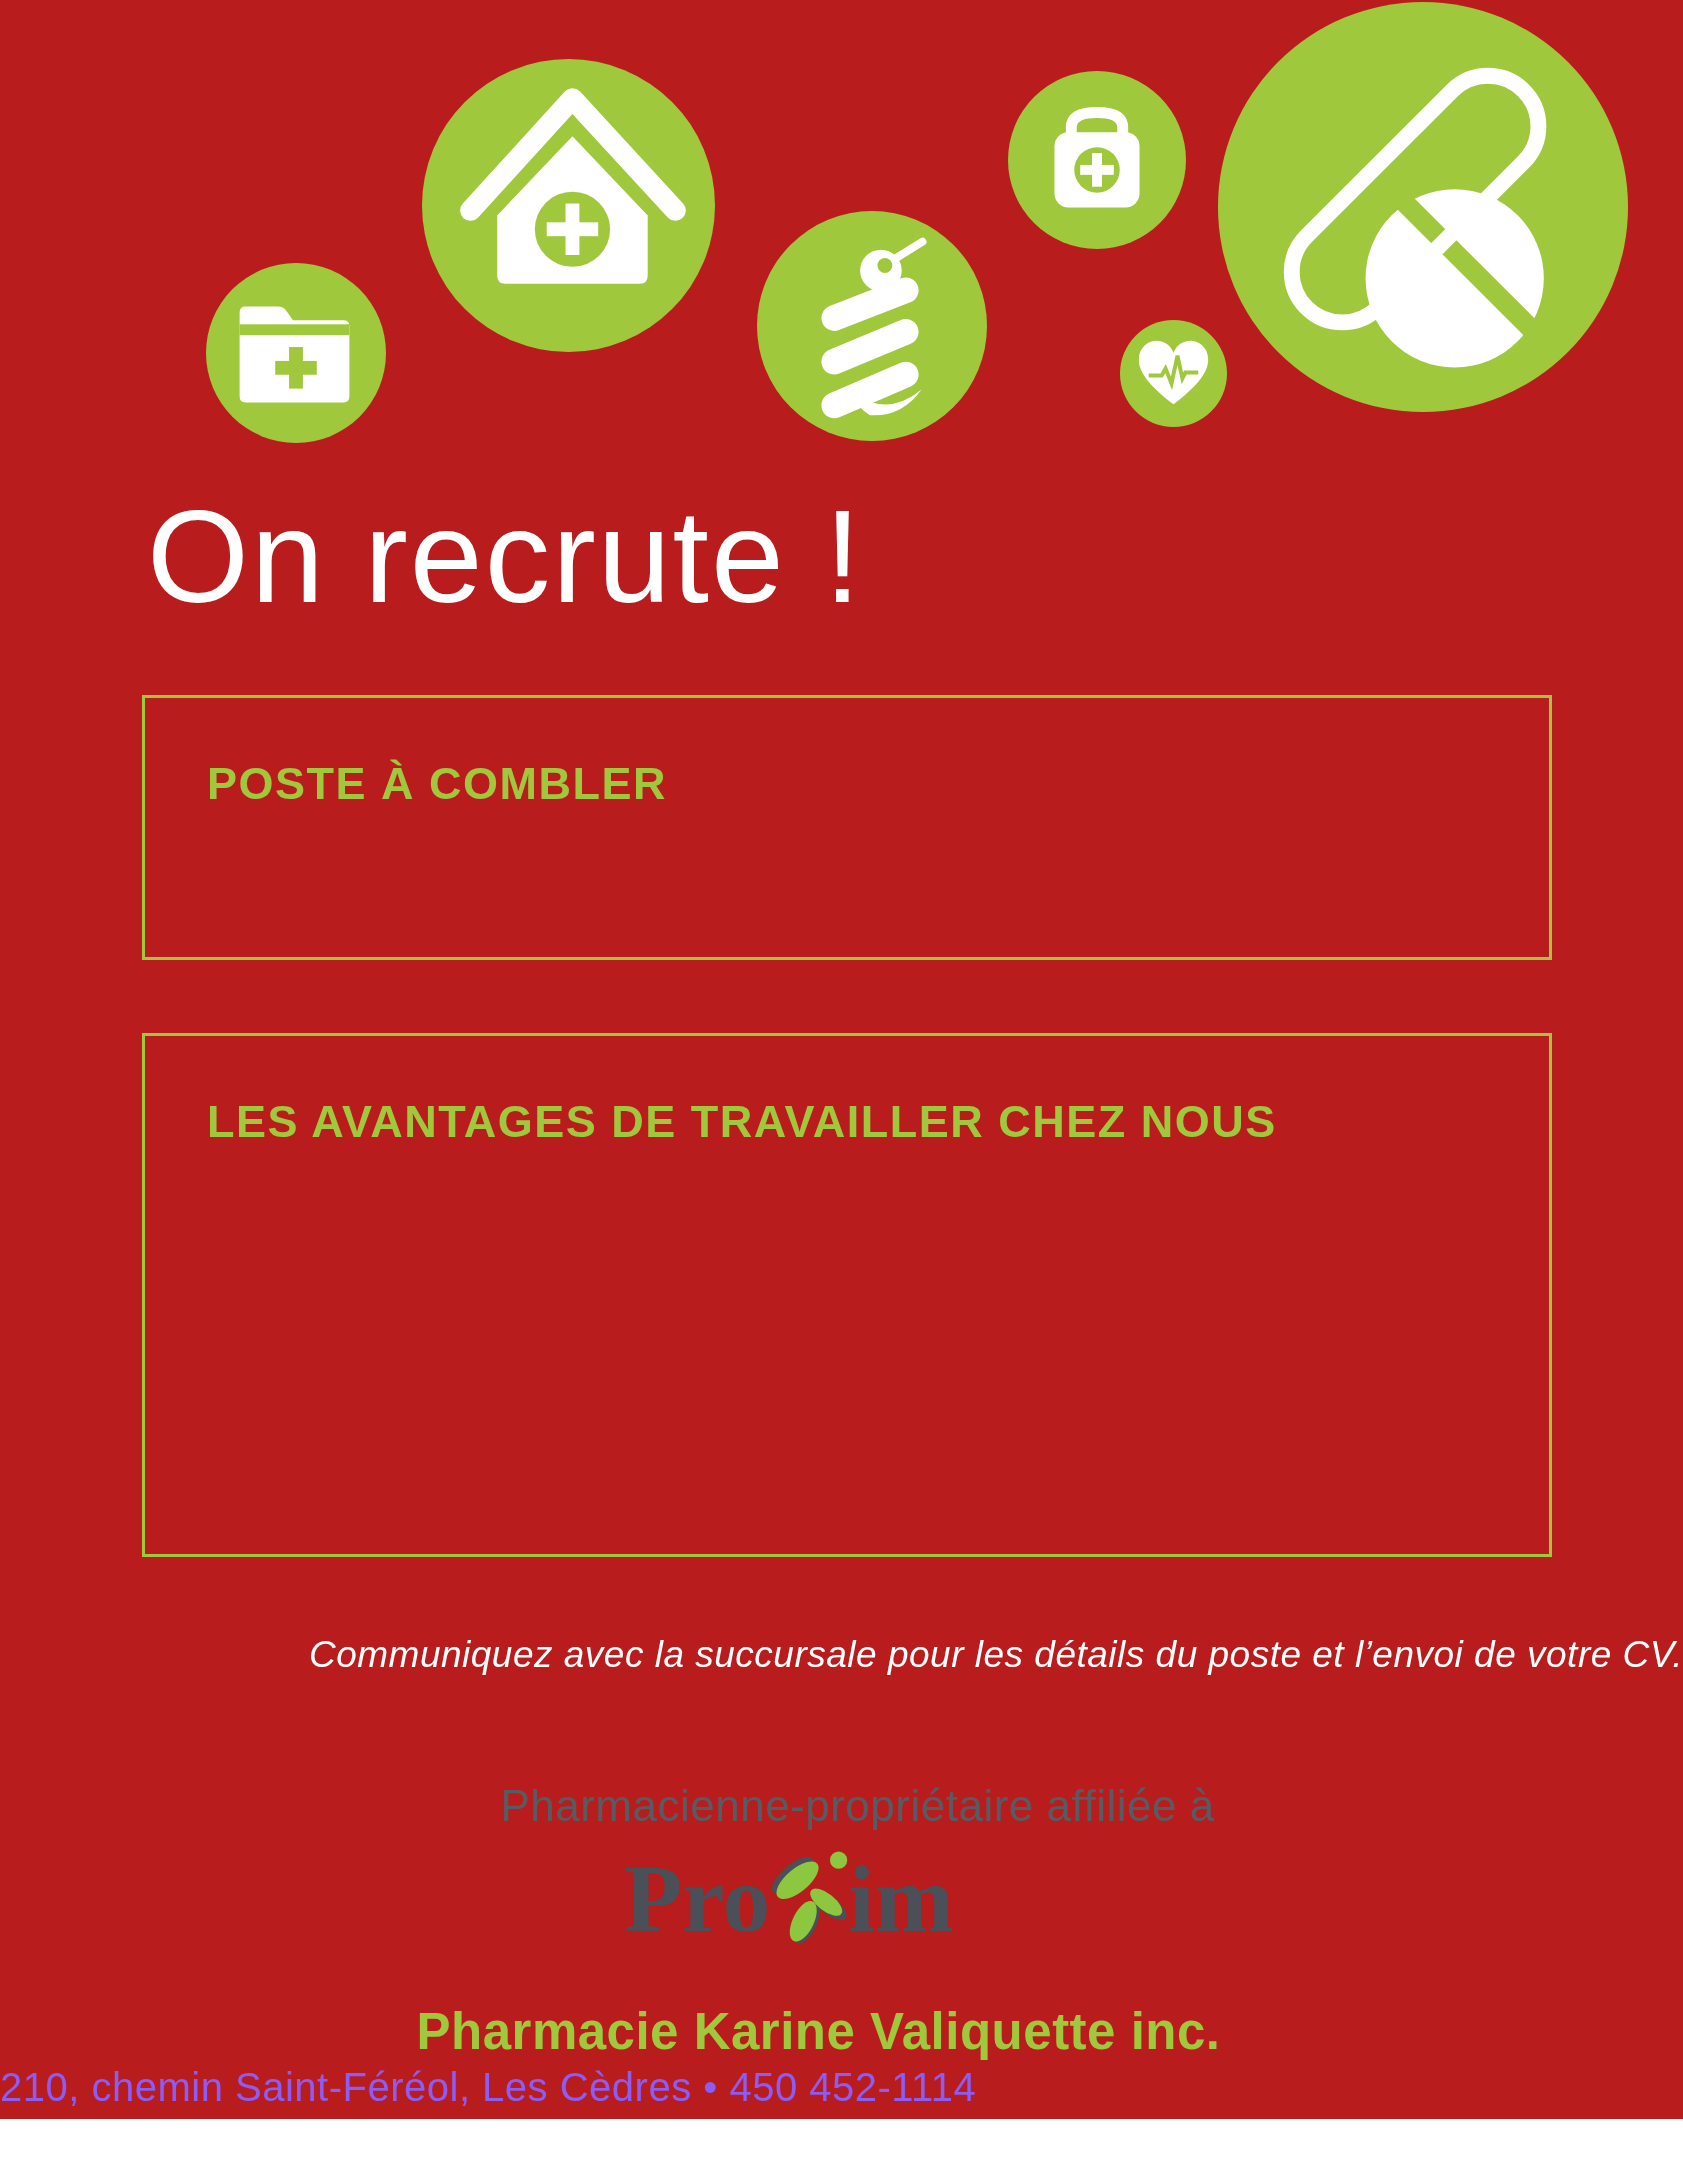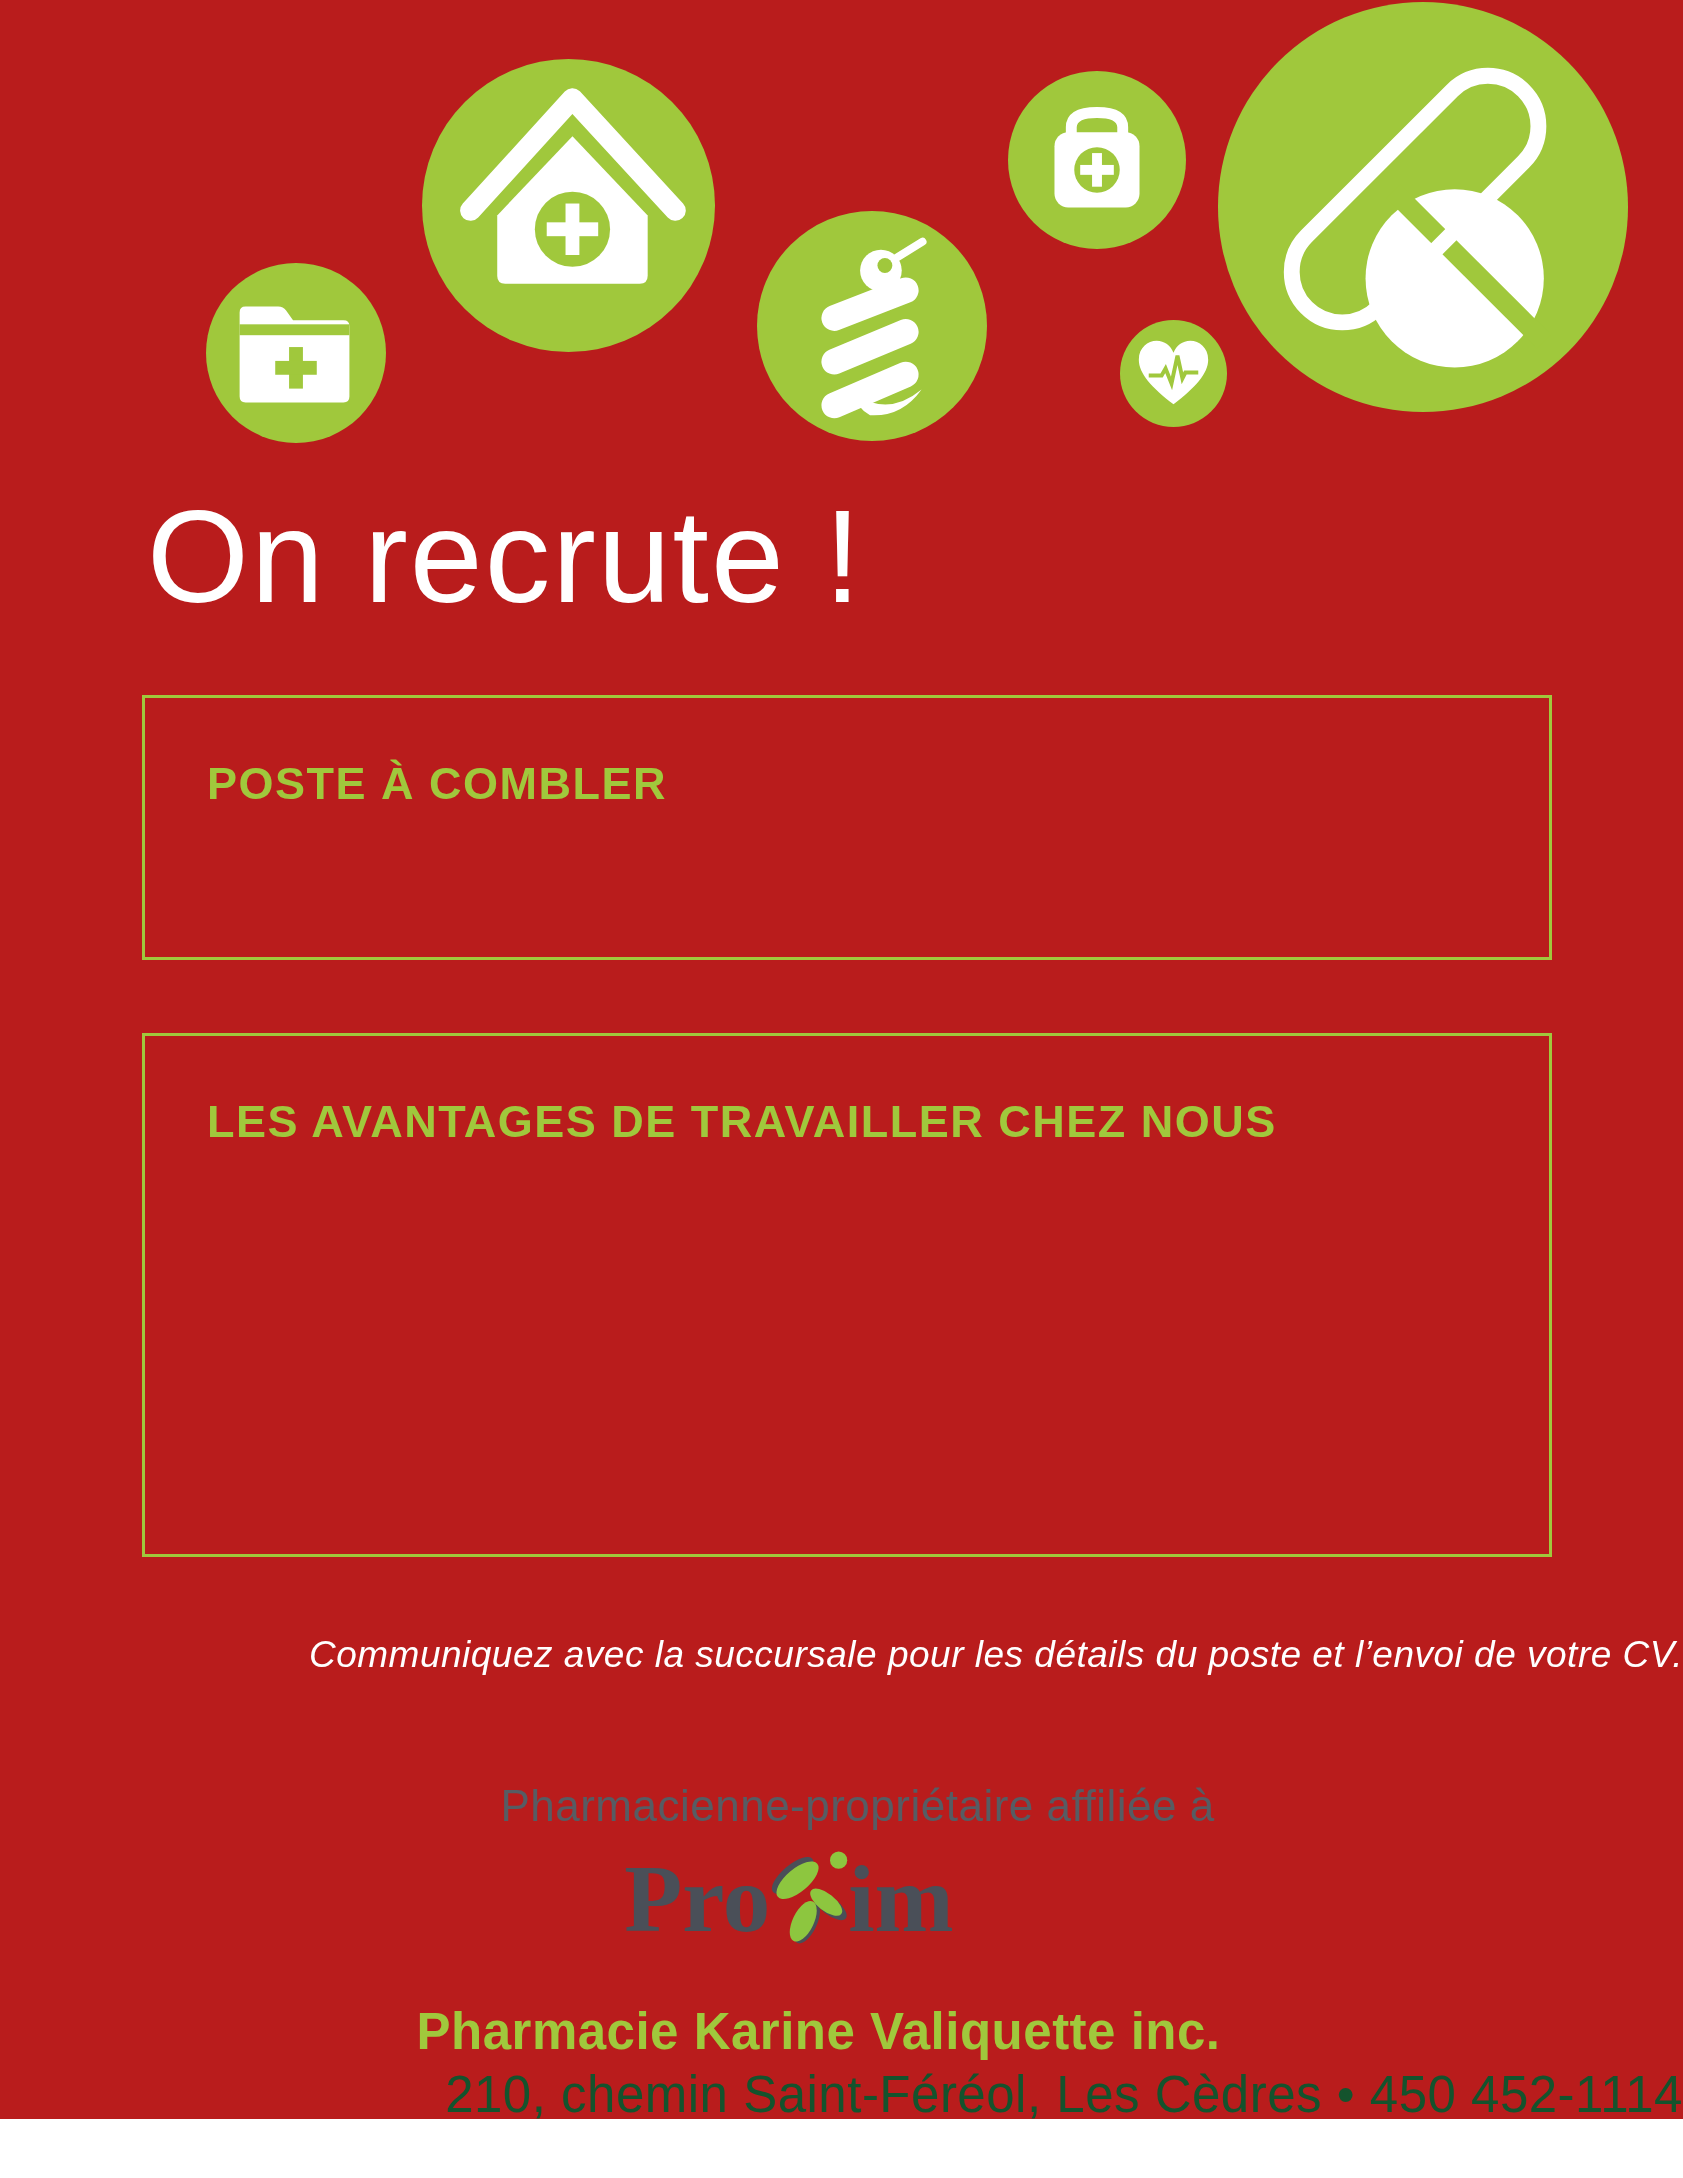--- a/index.html
+++ b/index.html
@@ -38,22 +38,22 @@
   .logo-text{
     font-family:"Liberation Serif",serif;font-weight:700;
     font-size:95px;line-height:1;color:#4A4F58;
   }
   .logo-x{height:107px;width:auto;margin:0 -6px 6px -4px;}
   .pharmacy-name{
     position:absolute;left:0;top:2002px;width:1637px;text-align:center;
     font-size:51px;font-weight:700;color:#A0C83C;letter-spacing:0.5px;
   }
   .address-line{
-    position:absolute;left:0;top:2065px;width:1683px;text-align:right;
-    font-size:51px;color:#14532d;letter-spacing:0.5px;
+    position:absolute;left:0;top:2065px;width:1683px;text-align:left;
+    font-size:40px;color:#8b5cf6;letter-spacing:0.5px;
   }
 </style>
 </head>
 <body>
 
 <div class="poster">
 
   <div class="dark-section">
 
     <svg class="icon-circle" style="left:206px;top:263px" width="180" height="180" viewBox="0 0 182 182">

